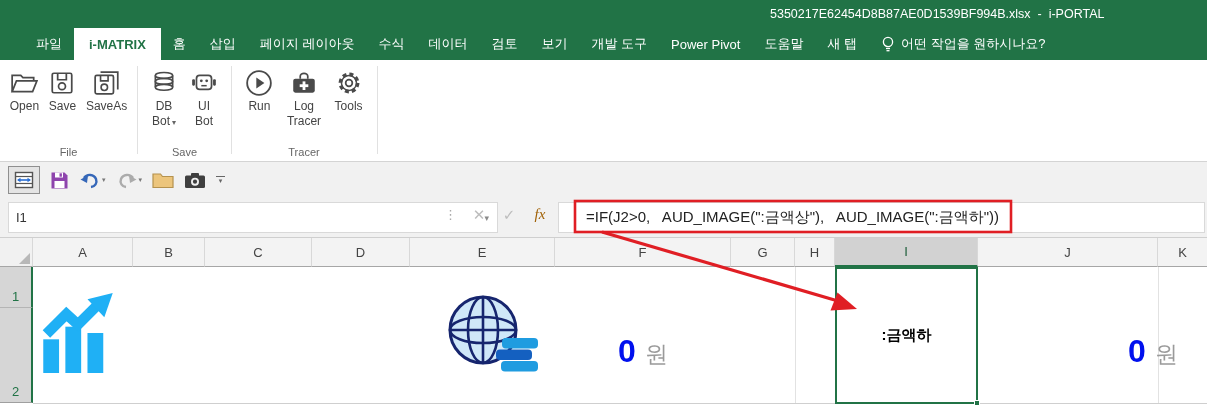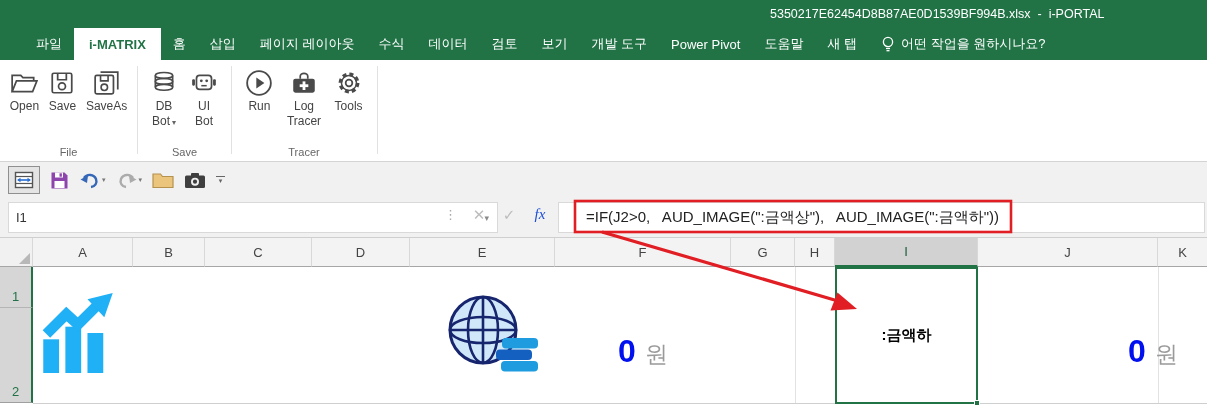--- a/index.html
+++ b/index.html
@@ -36,21 +36,21 @@
   .qat-more .bar { width:9px; height:1px; background:#666; margin-bottom:1px; }
   .qat-more .chv { font-size:7px; line-height:6px; }
 
   
   .frow { height:40px; background:#f1f1f1; border-bottom:1px solid #cfcfcf; position:relative; }
   .namebox { position:absolute; left:8px; top:4px; width:490px; height:31px; background:#fff; border:1px solid #d9d9d9; display:flex; align-items:center; }
   .namebox .nb-text { font-size:13px; color:#333; padding-left:7px; flex:1; }
   .namebox .nb-caret { color:#8a8a8a; font-size:9px; padding-right:8px; }
   .fdots { position:absolute; left:444px; top:9px; color:#aaa; font-size:13px; letter-spacing:0; }
   .fbtn { position:absolute; top:8px; font-size:15px; color:#bdbdbd; width:26px; text-align:center; }
-  .fx-glyph { font-family:"Liberation Serif","DejaVu Serif",serif; font-style:italic; color:#1d4ed8; font-size:15px; }
+  .fx-glyph { font-family:"Liberation Serif","DejaVu Serif",serif; font-style:italic; color:#a16207; font-size:15px; }
   .fx-input { position:absolute; left:558px; top:4px; right:2px; height:31px; background:#fff; border:1px solid #d9d9d9; display:flex; align-items:center; }
   .fx-text { font-size:15px; color:#222; padding-left:27px; white-space:pre; }
 
   
   .colheads { height:29px; display:flex; background:#f3f3f3; }
   .corner { width:33px; border-right:1px solid #d8d8d8; border-bottom:1px solid #a6a6a6; position:relative; background:#f1f1f1; }
   .corner .tri { position:absolute; right:2px; bottom:2px; width:0; height:0; border-left:11px solid transparent; border-bottom:11px solid #b8b8b8; }
   .chead { border-right:1px solid #d8d8d8; border-bottom:1px solid #a6a6a6; display:flex; align-items:center; justify-content:center; font-size:13px; color:#444; }
   .chead.sel { background:#d2d2d2; color:#1a5c38; border-bottom:2px solid #217346; }
 

